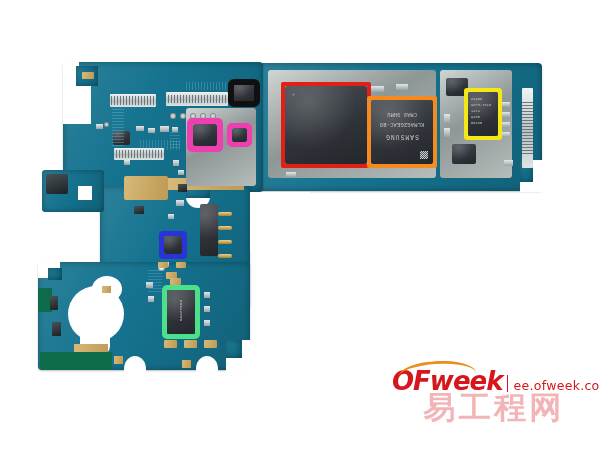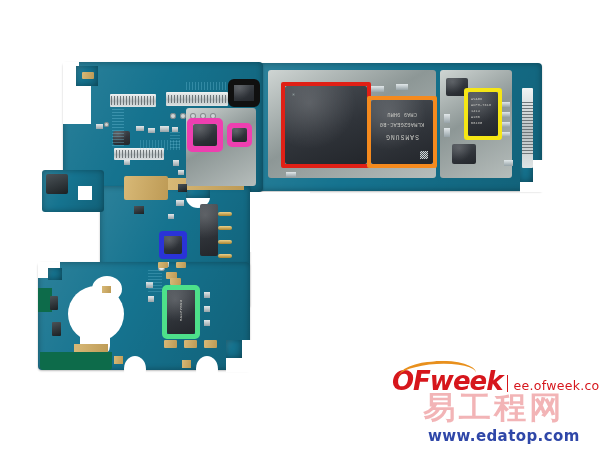--- a/index.html
+++ b/index.html
@@ -386,16 +386,15 @@
   <div id="watermark">
     <div class="ofweek-row">
       <div class="ofweek-logo">
         <span class="ofweek-swoosh"></span>
         <span>OFweek</span>
       </div>
       <div class="ofweek-div"></div>
       <div class="ofweek-url">ee.ofweek.com</div>
     </div>
     <div class="cn-ghost">易工程网</div>
-    <div class="edatop-url">www.edatop.com</div>
   </div>
 
 </div>
 
 </body></html>

